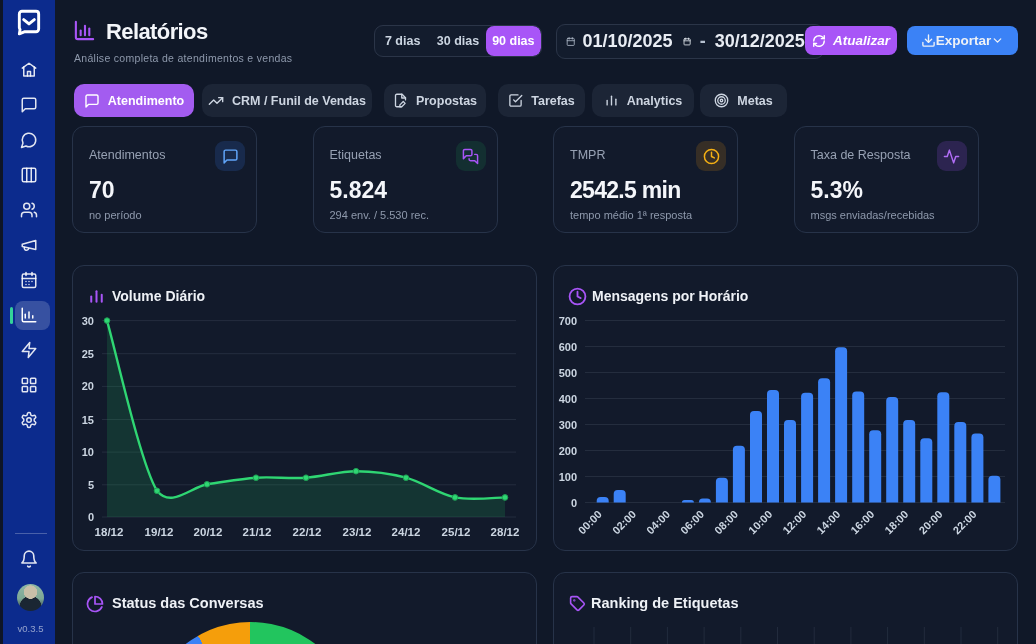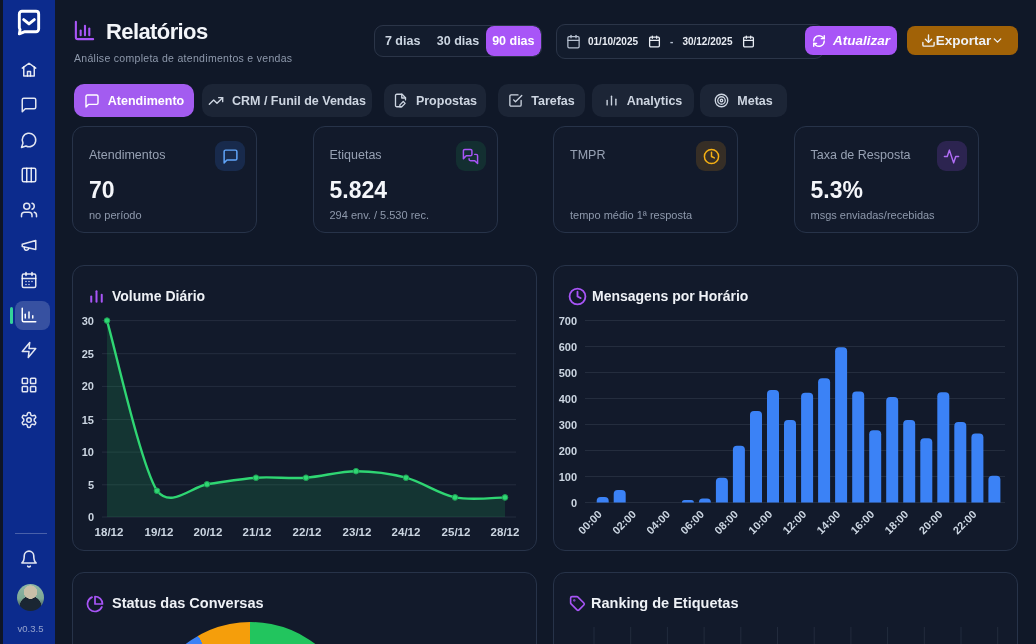--- a/index.html
+++ b/index.html
@@ -14,24 +14,24 @@
 #avatar { position:absolute; left:14px; top:584px; width:27px; height:27px; border-radius:50%; background:radial-gradient(circle at 50% 30%, #c8bfa8 0 28%, rgba(0,0,0,0) 30%), radial-gradient(circle at 50% 85%, #1a2633 0 40%, rgba(0,0,0,0) 42%), linear-gradient(180deg,#8fb7a6 0%, #7da895 55%, #24323e 100%); overflow:hidden; }
 #version { position:absolute; left:0; top:623px; width:55px; text-align:center; font-size:9.5px; color:rgba(255,255,255,0.55); }
 
 h1 { position:absolute; left:106px; top:19px; font-size:22px; font-weight:bold; color:#f3f5f9; letter-spacing:-0.6px; }
 #subtitle { position:absolute; left:74px; top:52px; font-size:10.5px; color:#8e99ac; letter-spacing:0.3px; }
 
 #period { position:absolute; left:374px; top:25px; width:168px; height:32px; border:1px solid #2b3548; border-radius:9px; background:#131c2d; display:flex; align-items:stretch; overflow:hidden; }
 .pbtn { flex:1; display:flex; align-items:center; justify-content:center; font-size:12.5px; font-weight:bold; color:#cbd5e1; }
 .pbtn.active { background:#a855f7; color:#fff; border-radius:8px; }
 
-#daterange { position:absolute; left:556px; top:24px; width:268px; height:35px; border:1px solid #2b3548; border-radius:9px; background:#131c2d; display:flex; align-items:center; color:#e8ecf3; font-size:10px; font-weight:bold; }
+#daterange { position:absolute; left:556px; top:24px; width:268px; height:35px; border:1px solid #2b3548; border-radius:9px; background:#131c2d; display:flex; align-items:center; color:#e8ecf3; font-size:18px; font-weight:bold; }
 
 #btn-atualizar { position:absolute; left:805px; top:26px; width:92px; height:29px; background:#a855f7; border-radius:8px; display:flex; align-items:center; justify-content:center; gap:7px; color:#fff; font-size:13.5px; font-weight:bold;font-style:italic; }
-#btn-exportar { position:absolute; left:907px; top:26px; width:111px; height:29px; background:#a16207; border-radius:8px; display:flex; align-items:center; justify-content:center; gap:0; color:#eef1f6; font-size:13.5px; font-weight:bold; }
+#btn-exportar { position:absolute; left:907px; top:26px; width:111px; height:29px; background:#3b82f6; border-radius:8px; display:flex; align-items:center; justify-content:center; gap:0; color:#eef1f6; font-size:13.5px; font-weight:bold; }
 
 .tab { position:absolute; top:84px; white-space:nowrap; height:33px; border-radius:10px; background:#1c2536; display:flex; align-items:center; justify-content:center; gap:8px; color:#cdd5e1; font-size:12.5px; font-weight:bold; }
 .tab.active { background:#a35cf0; color:#fff; }
 
 .card { position:absolute; background:#121a2b; border:1px solid #273349; border-radius:12px; }
 .stat { top:126px; width:185px; height:107px; }
 .stat .label { position:absolute; left:16px; top:21px; font-size:12.5px; color:#97a1b3; }
 .stat .value { position:absolute; left:16px; top:50px; font-size:23px; font-weight:bold; color:#f4f6fa; }
 .stat .sub { position:absolute; left:16px; top:82px; font-size:11px; color:#8e99ac; }
 .stat .ibox { position:absolute; right:11px; top:14px; width:30px; height:30px; border-radius:9px; display:flex; align-items:center; justify-content:center; }
@@ -238,20 +238,21 @@
   <div class="sub">294 env. / 5.530 rec.</div>
   <div class="ibox" style="background:rgba(34,197,94,0.13)">
     <svg width="17" height="17" viewBox="0 0 24 24" fill="none" stroke="#a855f7" stroke-width="2.1" stroke-linecap="round" stroke-linejoin="round">
         <path d="M14 9a2 2 0 0 1-2 2H6l-4 4V4a2 2 0 0 1 2-2h8a2 2 0 0 1 2 2z"></path>
         <path d="M18 9h2a2 2 0 0 1 2 2v11l-4-4h-6a2 2 0 0 1-2-2v-1"></path>
       </svg>
   </div>
 </div>
 <div class="card stat" style="left:553px">
   <div class="label">TMPR</div>
+  <div class="value" style="letter-spacing:-0.7px">2542.5 min</div>
   <div class="sub">tempo médio 1ª resposta</div>
   <div class="ibox" style="background:rgba(245,158,11,0.16)">
     <svg width="17" height="17" viewBox="0 0 24 24" fill="none" stroke="#f5b014" stroke-width="2.1" stroke-linecap="round" stroke-linejoin="round">
         <circle cx="12" cy="12" r="10"></circle>
         <path d="M12 6v6l4 2"></path>
       </svg>
   </div>
 </div>
 <div class="card stat" style="left:793.5px">
   <div class="label">Taxa de Resposta</div>

